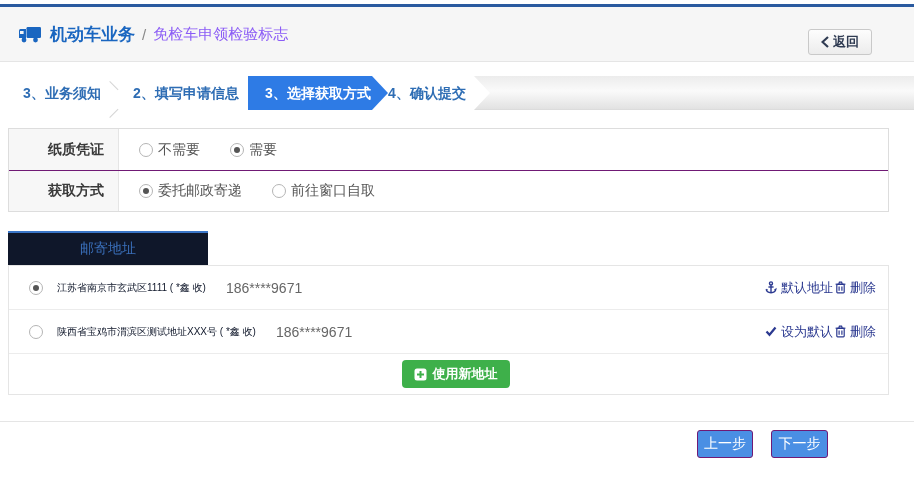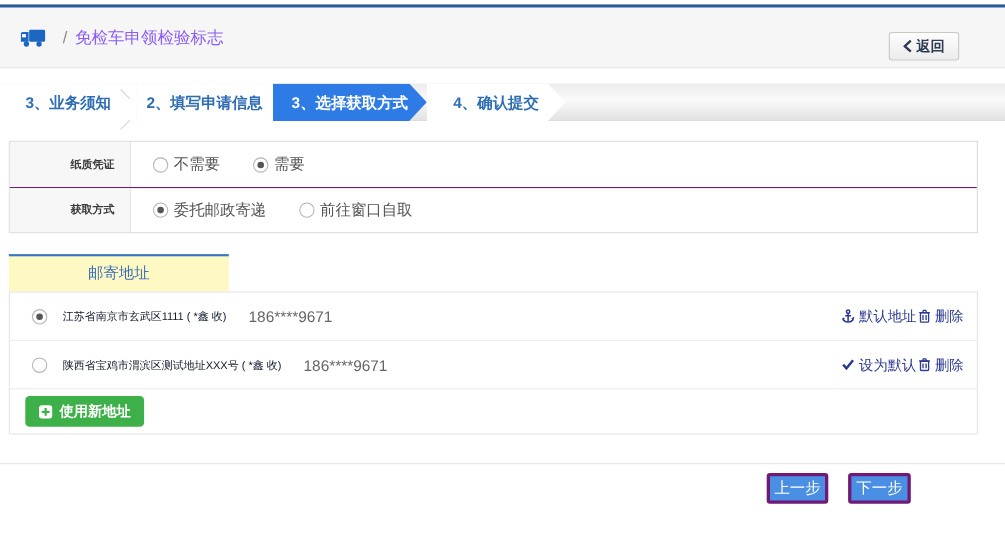--- a/index.html
+++ b/index.html
@@ -24,56 +24,56 @@
   
   .steps { position:absolute; left:0; top:76px; width:100%; height:34px;
     background:linear-gradient(#ececec,#fafafa 45%,#e2e2e2); border-bottom:1px solid #dcdcdc; }
   .step { position:absolute; top:0; height:34px; line-height:34px; text-align:center;
     font-size:14px; font-weight:bold; color:#2e6db4; background:#fff; cursor:pointer; }
   .step.arrow { clip-path:polygon(0 0, calc(100% - 16px) 0, 100% 50%, calc(100% - 16px) 100%, 0 100%); }
   .step.active { background:#2e7be5; color:#fff; }
   .step1 { left:0; width:124px; }
   .step2 { left:124px; width:124px; }
   .step3 { left:248px; width:140px; z-index:2; }
-  .step4 { left:388px; width:126px; z-index:1; }
+  .step4 { left:364px; width:126px; z-index:1; }
   .step-sep { position:absolute; top:5px; left:110px; width:12px; height:24px; z-index:3; }
   .step-sep::before { content:""; position:absolute; left:0; top:0; width:12px; height:12px;
     border-top:1px solid #d5d5d5; transform:rotate(45deg); transform-origin:left top; }
   .step-sep::after { content:""; position:absolute; left:0; top:24px; width:12px; height:12px;
     border-bottom:1px solid #d5d5d5; transform:rotate(-45deg); transform-origin:left bottom; }
 
   
   .form-box { position:absolute; left:8px; top:128px; width:881px; height:84px; border:1px solid #ddd; background:#fff; }
   .form-row { position:relative; height:41px; display:flex; }
   .form-row + .form-row { border-top:1px solid #701a75; }
   .form-label { width:110px; background:#f7f7f7; border-right:1px solid #e5e5e5;
     display:flex; align-items:center; justify-content:flex-end; padding-right:14px;
-    font-size:10px; font-weight:bold; color:#3a3a3a; }
+    font-size:14px; font-weight:bold; color:#3a3a3a; }
   .form-opts { flex:1; display:flex; align-items:center; padding-left:20px; gap:30px; }
   .opt { display:flex; align-items:center; gap:5px; font-size:14px; color:#555; cursor:pointer; }
   .radio { width:14px; height:14px; border:1px solid #b5b5b5; border-radius:50%; background:#fff; position:relative; flex:0 0 auto; }
   .radio.sel::after { content:""; position:absolute; left:3px; top:3px; width:6px; height:6px; border-radius:50%; background:#555; }
 
   
-  .addr-tab { position:absolute; left:8px; top:231px; width:200px; height:34px; background:#fef9c3;
+  .addr-tab { position:absolute; left:8px; top:231px; width:200px; height:34px; background:#0f172a;
     border-top:2px solid #3a76c8; display:flex; align-items:center; justify-content:center;
     font-size:14px; color:#3a6fba; cursor:pointer; }
   .addr-box { position:absolute; left:8px; top:265px; width:881px; height:130px; border:1px solid #e5e5e5; background:#fff; }
   .addr-row { position:relative; height:44px; display:flex; align-items:center; padding:0 12px 0 20px; border-bottom:1px solid #ececec; }
   .addr-text { font-size:10px; color:#0f172a; margin-left:14px; }
   .addr-phone { font-size:14px; color:#666; margin-left:20px; }
   .addr-actions { margin-left:auto; display:flex; align-items:center; gap:2px; }
   .act-link { display:flex; align-items:center; gap:4px; font-size:13px; color:#2b3990; cursor:pointer; }
-  .btn-row { height:40px; display:flex; align-items:center; padding-left:14px; }
+  .btn-row { height:40px; display:flex; align-items:center; padding-left:14px;justify-content:center; }
   .add-btn { display:flex; align-items:center; gap:6px; height:28px; padding:0 12px;
     background:#3eb04a; border:none; border-radius:4px; color:#fff; font-size:13px; font-weight:bold; cursor:pointer; }
 
   
   .divider { position:absolute; left:0; top:421px; width:100%; height:1px; background:#e5e5e5; }
-  .nav-btn { position:absolute; top:430px; height:28px; border:3px solid #701a75; border-radius:3px;
+  .nav-btn { position:absolute; top:430px; height:28px; border:1px solid #701a75; border-radius:3px;
     background:#4a8fe4; color:#fff; font-size:14px; cursor:pointer; font-family:inherit; }
   .prev-btn { left:697px; width:56px; }
   .next-btn { left:771px; width:57px; }
 
   svg { display:block; }
 </style>
 </head>
 <body>
 
 <div class="page">
@@ -84,20 +84,21 @@
     <div class="header-left">
       <span class="truck">
         <svg width="24" height="18" viewBox="0 0 24 18" fill="currentColor">
           <path d="M1 4.5 Q1 3 2.5 3 L8 3 L8 12 L1 12 Z"></path>
           <rect x="8.5" y="1" width="14.5" height="11" rx="1.2"></rect>
           <circle cx="6" cy="14" r="2.4"></circle>
           <circle cx="17.5" cy="14" r="2.4"></circle>
           <rect x="2" y="5" width="3.6" height="3" fill="#f6f6f6"></rect>
         </svg>
       </span>
+      <span class="h-title">机动车业务</span>
       <span class="h-sep">/</span>
       <span class="h-sub">免检车申领检验标志</span>
     </div>
     <div class="back-btn">
       <svg width="8" height="12" viewBox="0 0 8 12">
           <polyline points="7,1 1.5,6 7,11" fill="none" stroke="#2f3b52" stroke-width="2.2"></polyline>
         </svg>
       <span>返回</span>
     </div>
   </div>

